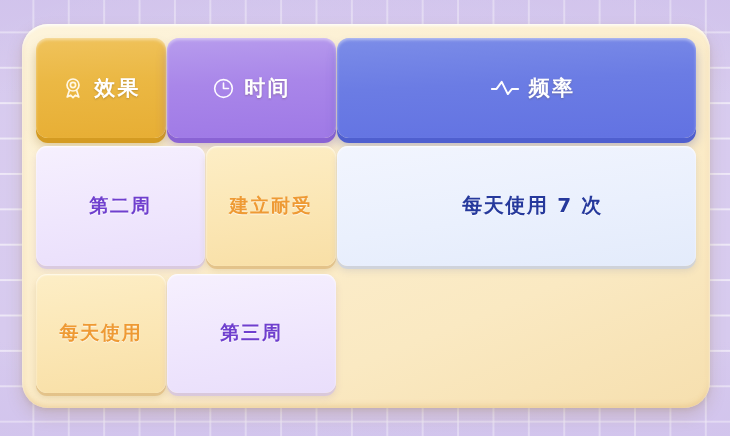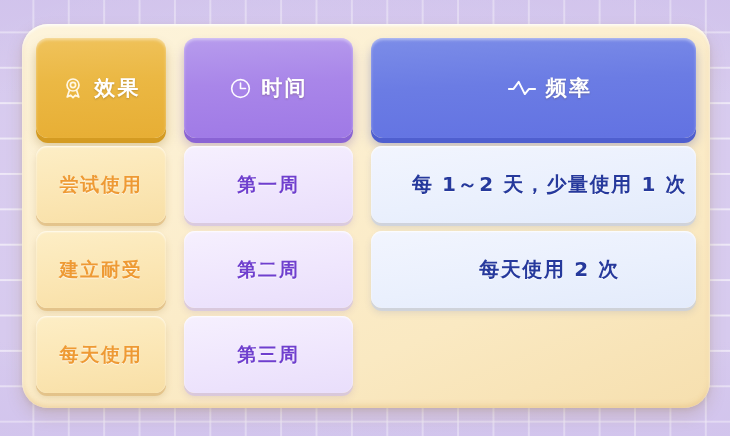--- a/index.html
+++ b/index.html
@@ -41,21 +41,21 @@
   }
 
   
   #table{
     position:absolute;
     left:36px; top:38px;
     width:660px; height:355px;
     display:flex; flex-direction:column;
     gap:8px;
   }
-  .row{ display:flex; gap:18px; }
+  .row{ display:flex; gap:1px; }
   .row.header-row{ height:100px; }
   .row.data-row{ flex:1; }
 
   .cell{
     position:relative;
     display:flex; align-items:center; justify-content:center;
     border-radius:11px;
   }
   .c1{ width:130px; flex:none; }
   .c2{ width:169px; flex:none; }
@@ -173,41 +173,30 @@
     <div class="cell hcell c3 h-freq">
       <span>
         <svg width="30" height="24" viewBox="0 0 32 24" fill="none" stroke="#fdfdff" stroke-width="2.1" stroke-linecap="round" stroke-linejoin="round">
           <path d="M2 13 H7 L12.5 5.5 L19 18.5 L23.5 13 H30"></path>
         </svg>
       </span>
       <span class="label">频率</span>
     </div>
   </div>
 
+
   <div class="row data-row">
-    <div class="cell c1 d-effect">
-      <span class="val v-effect">尝试使用</span>
-    </div>
     <div class="cell c2 d-time">
-      <span class="val v-time">第一周</span>
-    </div>
-    <div class="cell c3 d-freq">
-      <span class="val v-freq">每 1～2 天，少量使用 1 次</span>
-    </div>
-  </div>
-
-  <div class="row data-row">
+      <span class="val v-time">第二周</span>
+    </div>
     <div class="cell c1 d-effect">
       <span class="val v-effect">建立耐受</span>
     </div>
-    <div class="cell c2 d-time">
-      <span class="val v-time">第二周</span>
-    </div>
     <div class="cell c3 d-freq">
-      <span class="val v-freq">每天使用 2 次</span>
+      <span class="val v-freq">每天使用 7 次</span>
     </div>
   </div>
 
   <div class="row data-row">
     <div class="cell c1 d-effect">
       <span class="val v-effect">每天使用</span>
     </div>
     <div class="cell c2 d-time">
       <span class="val v-time">第三周</span>
     </div>

